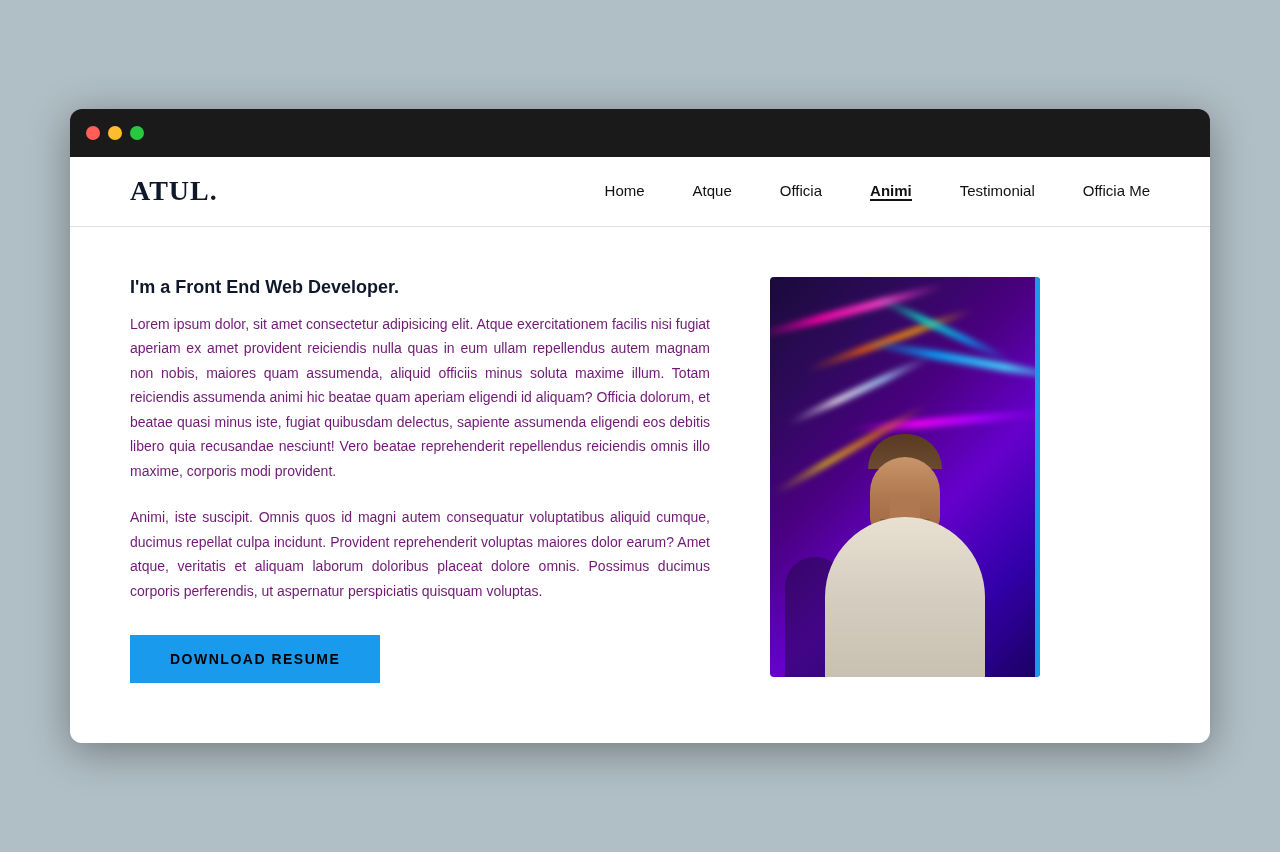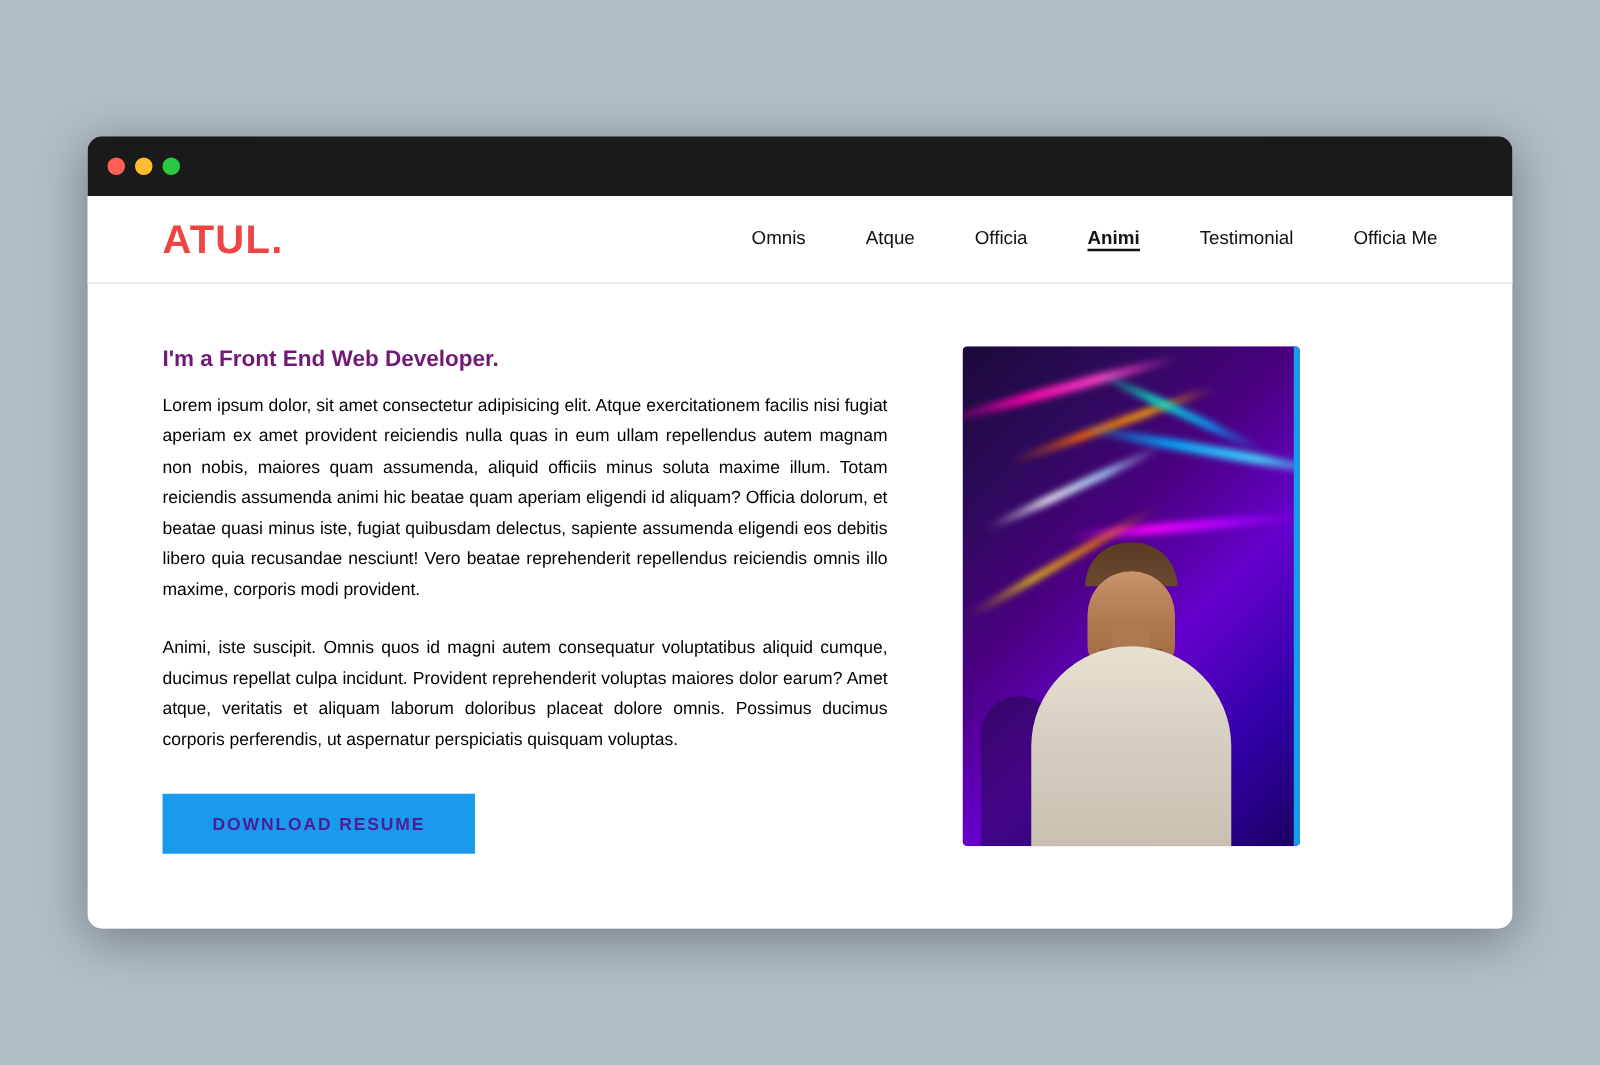--- a/index.html
+++ b/index.html
@@ -47,25 +47,25 @@
       background-color: #ffffff;
       border-bottom: 1px solid #e0e0e0;
       padding: 0 60px;
       height: 70px;
       display: flex;
       align-items: center;
       justify-content: space-between;
     }
 
     .nav-logo {
-      font-size: 32px;
+      font-size: 28px;
       font-weight: 900;
-      color: #ef4444;
+      color: #0f172a;
       letter-spacing: 1px;
-      font-family: Liberation Sans, sans-serif;
+      font-family: Liberation Serif, serif;
     }
 
     .nav-links {
       display: flex;
       gap: 48px;
       list-style: none;
     }
 
     .nav-links li a {
       text-decoration: none;
@@ -88,37 +88,37 @@
     }
 
     .hero-text {
       flex: 1;
       max-width: 580px;
     }
 
     .hero-title {
       font-size: 18px;
       font-weight: 700;
-      color: #701a75;
+      color: #0f172a;
       margin-bottom: 14px;
       font-family: Arial, sans-serif;
     }
 
     .hero-paragraph {
       font-size: 14px;
-      color: #000000;
+      color: #701a75;
       line-height: 1.75;
       text-align: justify;
       margin-bottom: 22px;
     }
 
     .download-btn {
       display: inline-block;
       background-color: #1a9aed;
-      color: #4c1d95;
+      color: #000000;
       padding: 16px 40px;
       font-size: 14px;
       font-weight: 700;
       letter-spacing: 1.5px;
       text-transform: uppercase;
       text-decoration: none;
       border: none;
       cursor: pointer;
       margin-top: 10px;
     }
@@ -299,21 +299,21 @@
     <div class="traffic-light yellow"></div>
     <div class="traffic-light green"></div>
   </div>
 
   <div class="browser-content">
 
     <nav class="navbar">
       <div class="nav-logo">ATUL.</div>
       <ul class="nav-links">
         <li>
-          <a href="#">Omnis</a>
+          <a href="#">Home</a>
         </li>
         <li>
           <a href="#">Atque</a>
         </li>
         <li>
           <a href="#">Officia</a>
         </li>
         <li class="active">
           <a href="#">Animi</a>
         </li>

